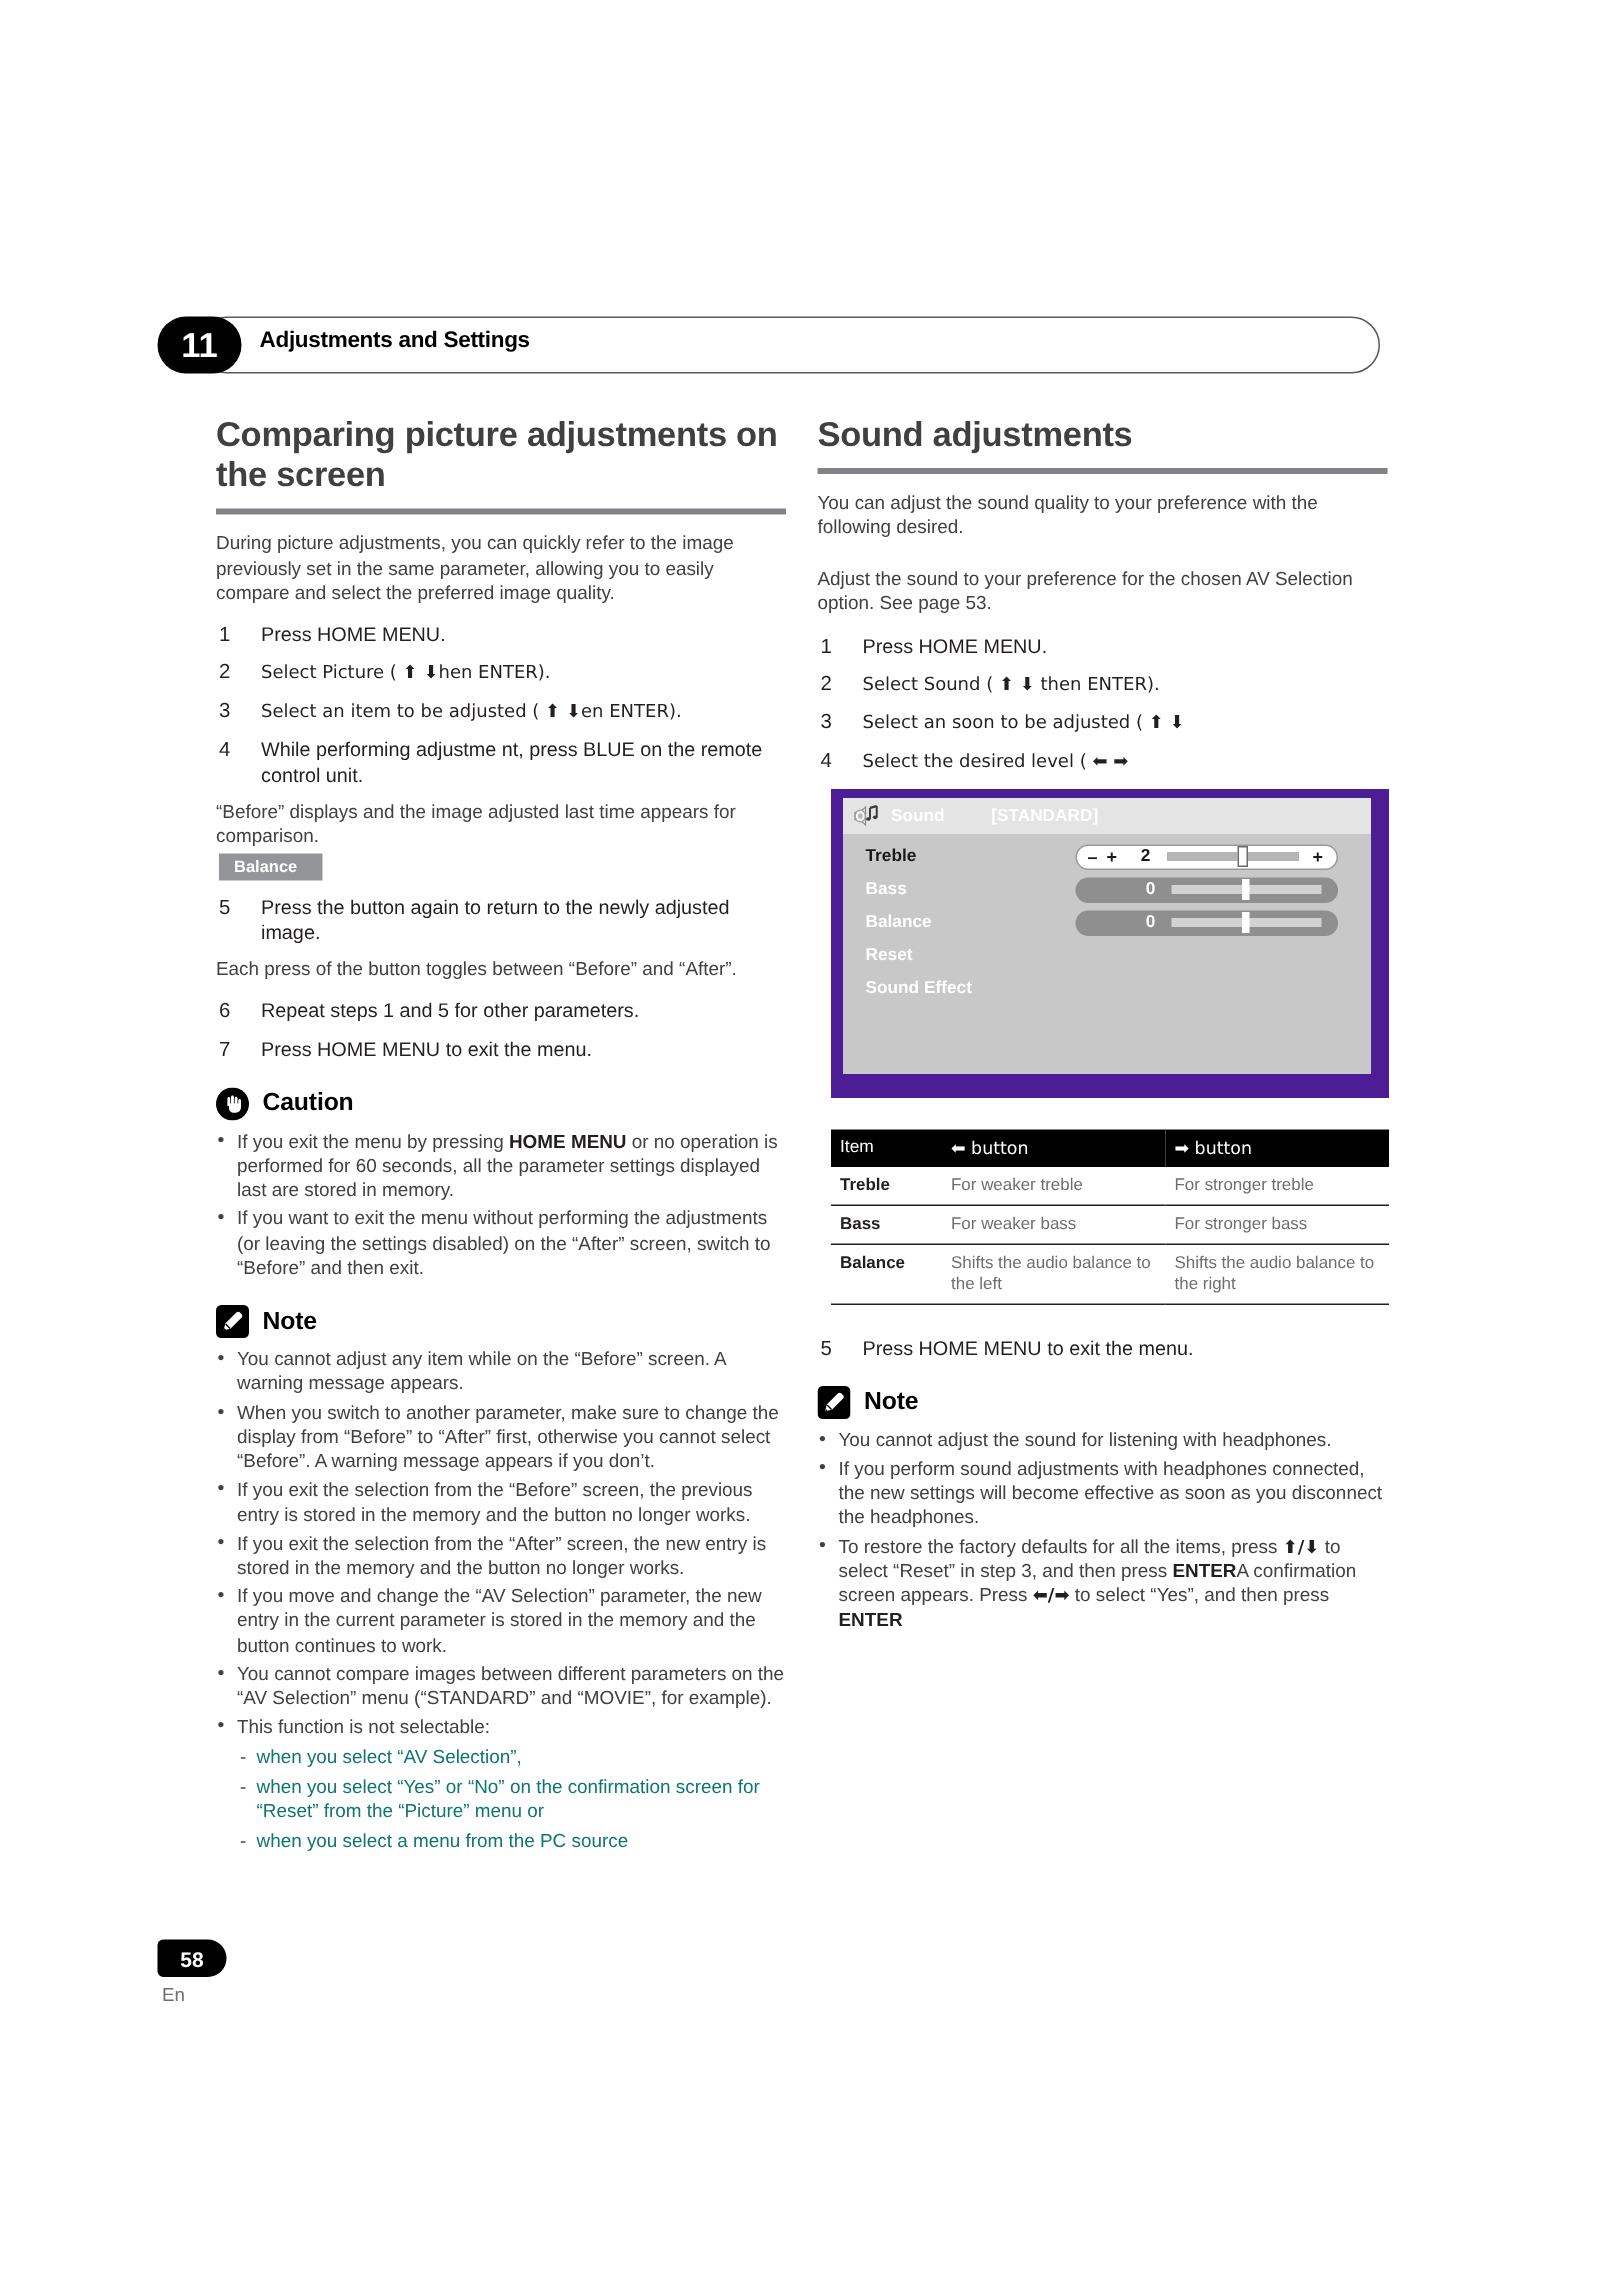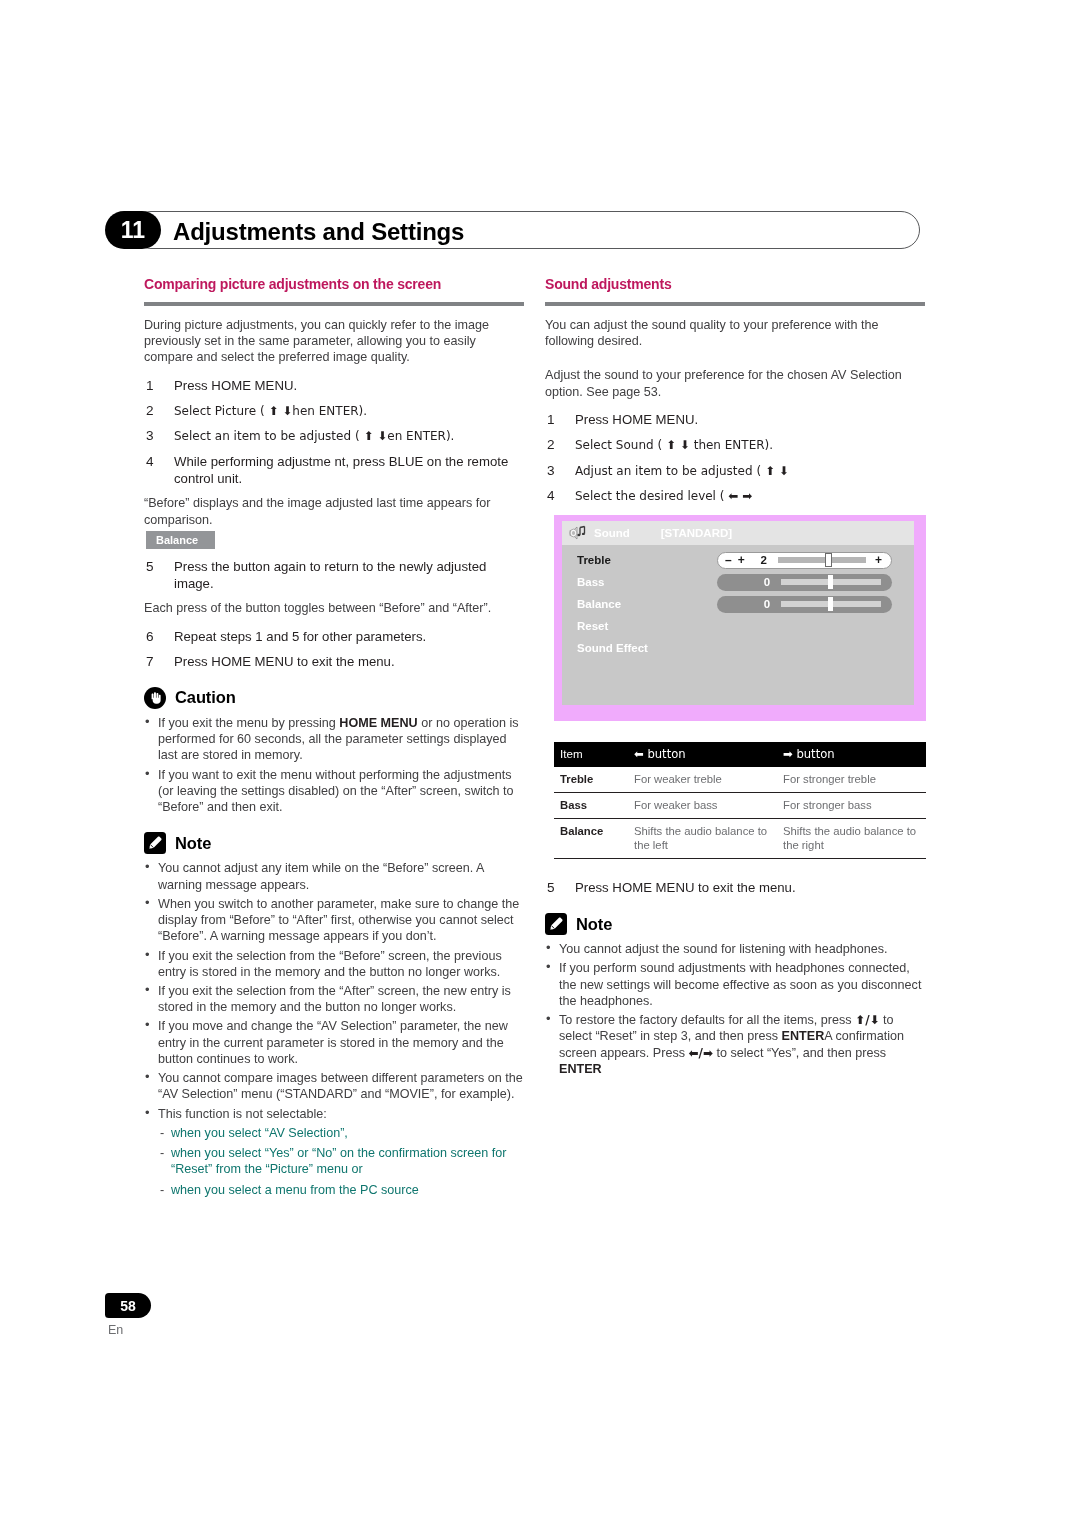--- a/index.html
+++ b/index.html
@@ -55,21 +55,21 @@
     height: 38px;
     border: 1.4px solid #58595b;
     border-radius: 19px;
     box-sizing: border-box;
     background: #ffffff;
   }
   .chapter-title {
     position: absolute;
     left: 68px;
     top: 7px;
-    font-size: 24px;
+    font-size: 15px;
     font-weight: bold;
     color: #000000;
     letter-spacing: -0.2px;
     z-index: 3;
   }
 
   
   .col-left {
     position: absolute;
     left: 144px;
@@ -77,23 +77,23 @@
     width: 380px;
   }
   .col-right {
     position: absolute;
     left: 545px;
     top: 276px;
     width: 380px;
   }
 
   h2.sect {
-    font-size: 14px;
-    font-weight: bold;
-    color: #be185d;
+    font-size: 23px;
+    font-weight: bold;
+    color: #404040;
     margin: 0;
     line-height: 1.18;
     letter-spacing: -0.2px;
   }
   .rule {
     height: 4px;
     background: #808285;
     margin-top: 9px;
     margin-bottom: 11px;
   }
@@ -199,21 +199,21 @@
     top: 0;
     color: #414042;
   }
   b.strong { font-weight: bold; color: #231f20; }
 
   
   .osd {
     position: relative;
     width: 372px;
     height: 206px;
-    background: #f0abfc;
+    background: #4c1d95;
     margin: 10px 0 0 9px;
     box-sizing: border-box;
   }
   .osd-inner {
     position: absolute;
     left: 8px; top: 6px;
     width: 352px;
     height: 184px;
     background: #dcdcdc;
   }
@@ -492,21 +492,21 @@
       <div class="step">
         <span class="n">1</span>
         <span>Press HOME MENU.</span>
       </div>
       <div class="step">
         <span class="n">2</span>
         <span class="arw">Select  Sound  (  ⬆ ⬇ then ENTER).</span>
       </div>
       <div class="step">
         <span class="n">3</span>
-        <span class="arw">Adjust an item to be adjusted (  ⬆ ⬇</span>
+        <span class="arw">Select an soon to be adjusted (  ⬆ ⬇</span>
       </div>
       <div class="step">
         <span class="n">4</span>
         <span class="arw">Select the desired level (  ⬅ ➡</span>
       </div>
     </div>
 
     <div class="osd">
       <div class="osd-inner">
         <div class="osd-titlebar">

